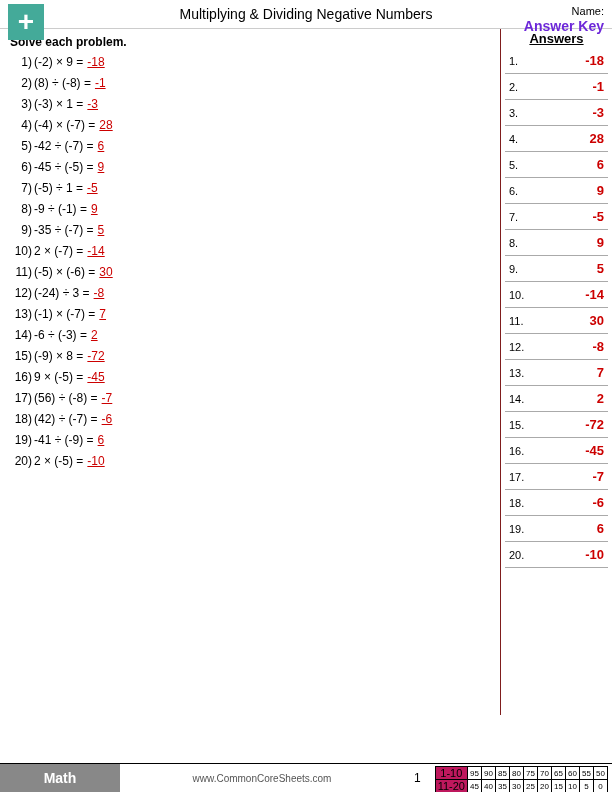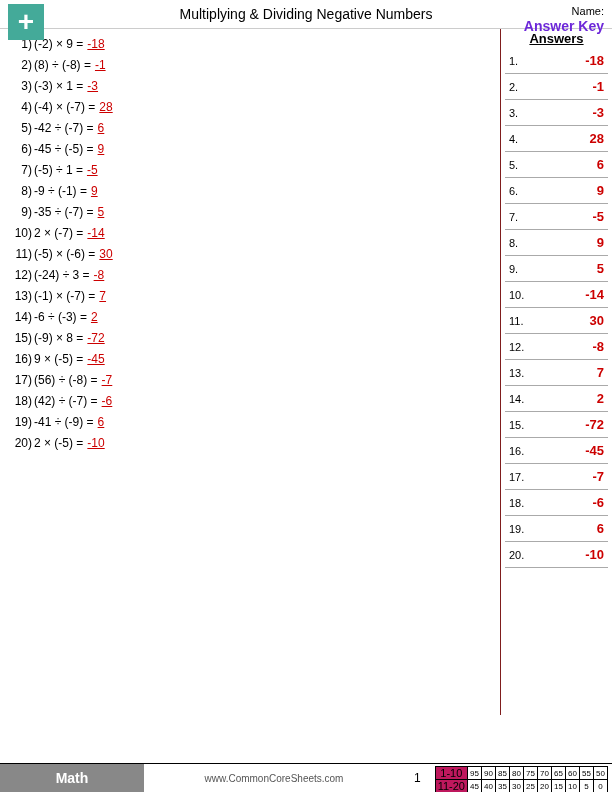--- a/index.html
+++ b/index.html
@@ -146,21 +146,21 @@
     }
     #footer-math-box {
       background: #888;
       color: #fff;
       font-weight: bold;
       font-size: 14px;
       display: flex;
       align-items: center;
       justify-content: center;
       padding: 0 20px;
-      width: 144px;
+      width: 120px;
     }
     #footer-website {
       flex: 1;
       display: flex;
       align-items: center;
       justify-content: center;
       font-size: 10px;
       color: #555;
     }
     #footer-page {
@@ -200,20 +200,21 @@
     <span id="logo-plus">+</span>
   </div>
   <div id="header-title">Multiplying &amp; Dividing Negative Numbers</div>
   <div style="position:absolute;right:8px;top:5px;font-size:11px;">Name:</div>
   <div id="answer-key-label">Answer Key</div>
 </div>
 
 <div id="main">
 
   <div id="problems-area">
+    <div id="solve-label">Solve each problem.</div>
     <div id="problems-list">
         <div class="problem-row">
       <span class="problem-num">1)</span>
       <span class="problem-text">(-2) × 9 =</span>
       <span class="answer-blank">-18</span>
     </div>
         <div class="problem-row">
       <span class="problem-num">2)</span>
       <span class="problem-text">(8) ÷ (-8) =</span>
       <span class="answer-blank">-1</span>

